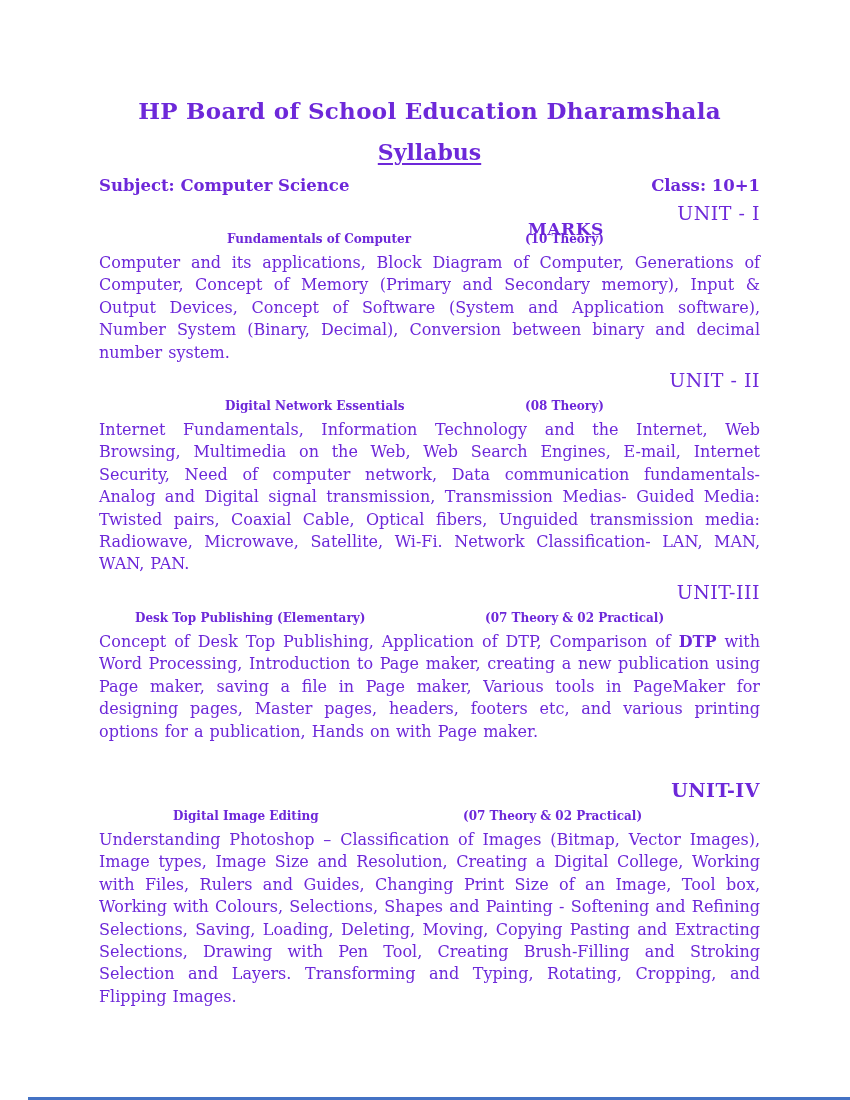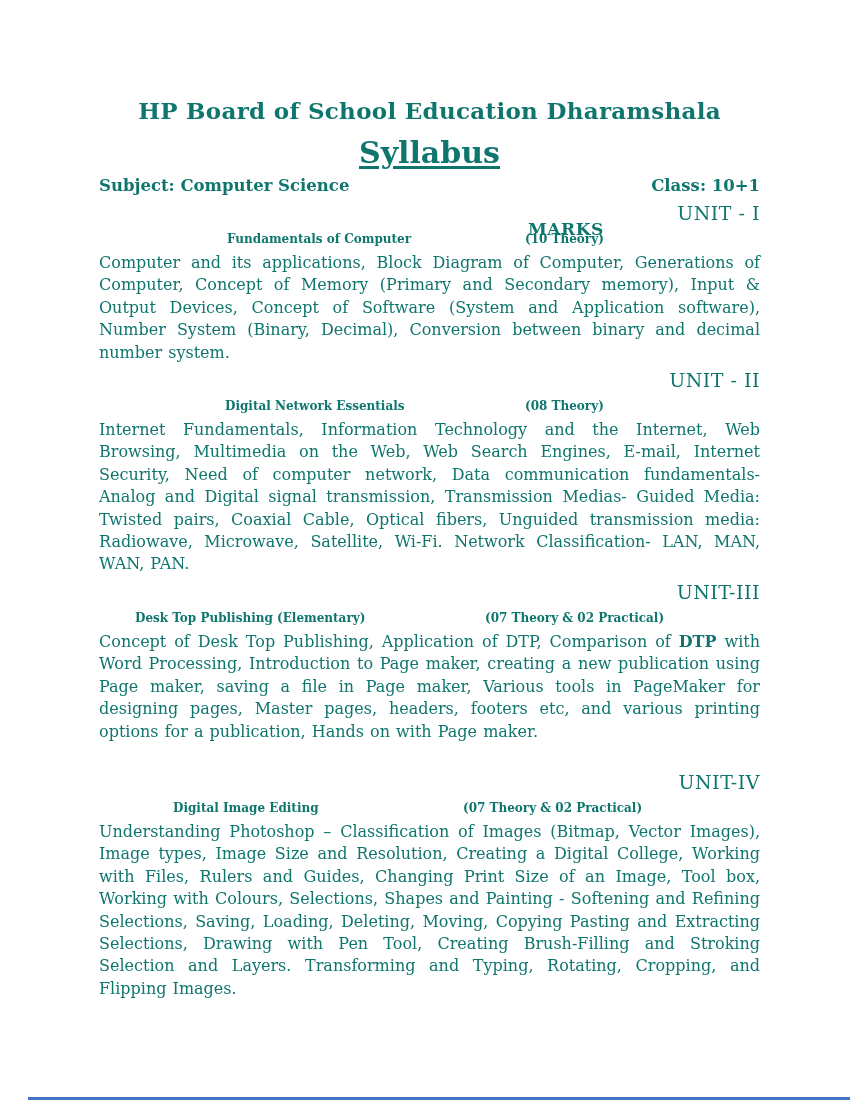--- a/index.html
+++ b/index.html
@@ -7,40 +7,40 @@
     padding: 0;
     background: #ffffff;
   }
   .page {
     position: relative;
     width: 850px;
     height: 1100px;
     background: #ffffff;
     overflow: hidden;
     font-family: "DejaVu Serif", serif;
-    color: #0f766e;
+    color: #6d28d9;
   }
   .content {
     position: relative;
     margin-left: 99px;
     width: 661px;
     padding-top: 97px;
   }
   .doc-title {
     margin: 0;
     text-align: center;
     font-size: 23px;
     line-height: 28px;
     font-weight: bold;
     letter-spacing: 0.3px;
   }
   .doc-subtitle {
     margin: 14px 0 0 0;
     text-align: center;
-    font-size: 30px;
+    font-size: 22px;
     line-height: 27px;
     font-weight: bold;
     text-decoration: underline;
     text-underline-offset: 3px;
   }
   .subject-row {
     margin-top: 9px;
     display: flex;
     justify-content: space-between;
     font-size: 16.5px;
@@ -69,21 +69,21 @@
     margin-top: 4px;
     font-size: 12px;
     line-height: 20px;
     font-weight: bold;
   }
   .unit-heading .course { position: absolute; top: 0; }
   .unit-heading .marks  { position: absolute; top: 0; text-align: center; }
   .s1 .unit-line { margin-top: 6px; }
   .s2 .unit-line { margin-top: 5px; }
   .s3 .unit-line { margin-top: 5px; }
-  .s4 .unit-line { margin-top: 28px; }
+  .s4 .unit-line { margin-top: 36px; font-weight: bold; }
   .s1 .course { left: 128px; }  .s1 .marks { left: 426px; }
   .s2 .course { left: 126px; }  .s2 .marks { left: 426px; }
   .s3 .course { left: 36px;  }  .s3 .marks { left: 386px; }
   .s4 .course { left: 74px;  }  .s4 .marks { left: 364px; }
   .unit-body {
     margin: 3px 0 0 0;
     font-size: 16px;
     line-height: 22.4px;
     text-align: justify;
     word-spacing: 1px;

